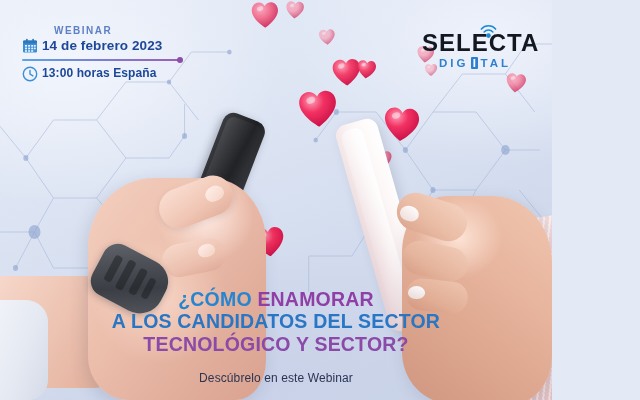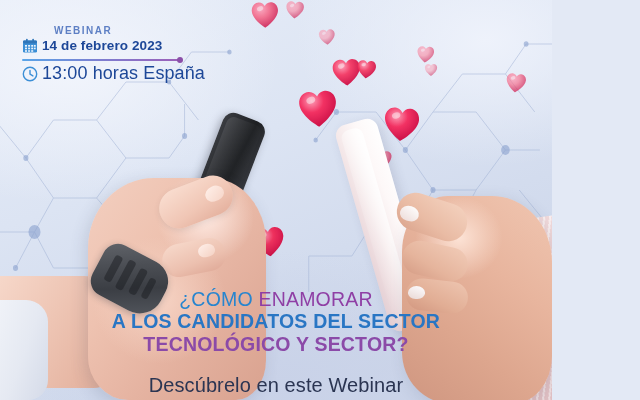--- a/index.html
+++ b/index.html
@@ -179,21 +179,21 @@
     position:relative;
     height:2px; width:158px; margin:5px 0 4px 0;
     background:linear-gradient(90deg,#5aa5e8 0%,#7f7ccf 52%,#9c5fb8 100%);
     border-radius:2px;
   }
   .rule-dot{
     position:absolute; right:-3px; top:-2px;
     width:6px; height:6px; border-radius:50%;
     background:#8b4fa8;
   }
-  .info-time{ font-size:18px; font-weight:normal; color:#1d4798; letter-spacing:.1px; line-height:17px; }
+  .info-time{ font-size:12px; font-weight:bold; color:#1d4798; letter-spacing:.1px; line-height:17px; }
 
   
   .logo{ position:absolute; right:24px; top:30px; width:106px; }
   .logo-main{
     position:relative;
     font-size:24px; font-weight:bold; letter-spacing:1px;
     color:#131820; line-height:25px; text-align:center;
     white-space:nowrap;
   }
   .logo-wifi{
@@ -210,28 +210,28 @@
     background:#2f7fd0; color:#ffffff;
     padding:0 2px; letter-spacing:0; border-radius:1px;
   }
 
   
   .headline{
     position:absolute; left:0; right:0; top:288px;
     text-align:center;
     line-height:1.0;
   }
-  .hl1{ font-size:19.5px; font-weight:normal; letter-spacing:.2px; line-height:22px; }
+  .hl1{ font-size:19.5px; font-weight:bold; letter-spacing:.2px; line-height:22px; }
   .hl1 .b{ color:#2785cf; }
   .hl1 .p{ color:#8f3fa5; }
   .hl2{ font-size:19.5px; font-weight:bold; color:#2976c4; letter-spacing:.2px; line-height:23px; }
   .hl3{ font-size:19.5px; font-weight:bold; color:#8b4aa8; letter-spacing:.2px; line-height:23px; }
   .hl-sub{
-    margin-top:20px;
-    font-size:20px; color:#2b3552; letter-spacing:.1px; line-height:19px;
+    margin-top:13px;
+    font-size:12px; color:#2b3552; letter-spacing:.1px; line-height:19px;
   }
 </style>
 </head>
 <body>
 
 <div id="stage">
 
   <div class="circuit">
     <svg viewBox="0 0 640 400" preserveAspectRatio="none" aria-hidden="true">
       <g fill="none" stroke="#9fb0d4" stroke-width="1" opacity="0.55">
@@ -535,20 +535,37 @@
       <span class="info-ico">
         <svg viewBox="0 0 16 16" aria-hidden="true">
           <circle cx="8" cy="8" r="6.7" fill="none" stroke="#3c8fd6" stroke-width="1.4"></circle>
           <path d="M8 4.4 V8.2 L10.9 9.9" fill="none" stroke="#3c8fd6" stroke-width="1.4" stroke-linecap="round"></path>
         </svg>
       </span>
       <span class="info-time">13:00 horas España</span>
     </div>
   </div>
 
+  <div class="logo">
+    <div class="logo-main">
+      <span>SELECTA</span>
+      <span class="logo-wifi">
+        <svg viewBox="0 0 17 13" aria-hidden="true">
+          <path d="M1.4 4.1 A9.4 9.4 0 0 1 15.6 4.1" fill="none" stroke="#1b8ad6" stroke-width="1.5" stroke-linecap="round"></path>
+          <path d="M4.1 6.9 A6 6 0 0 1 12.9 6.9" fill="none" stroke="#1b8ad6" stroke-width="1.5" stroke-linecap="round"></path>
+          <circle cx="8.5" cy="10.6" r="2.3" fill="#1b8ad6"></circle>
+        </svg>
+      </span>
+    </div>
+    <div class="logo-sub">
+      <span>DIG</span>
+      <span class="hl">I</span>
+      <span>TAL</span>
+    </div>
+  </div>
 
   <div class="headline">
     <div class="hl1">
       <span class="b">¿CÓMO</span>
       <span class="p">ENAMORAR</span>
     </div>
     <div class="hl2">A LOS CANDIDATOS DEL SECTOR</div>
     <div class="hl3">TECNOLÓGICO Y SECTOR?</div>
     <div class="hl-sub">Descúbrelo en este Webinar</div>
   </div>

